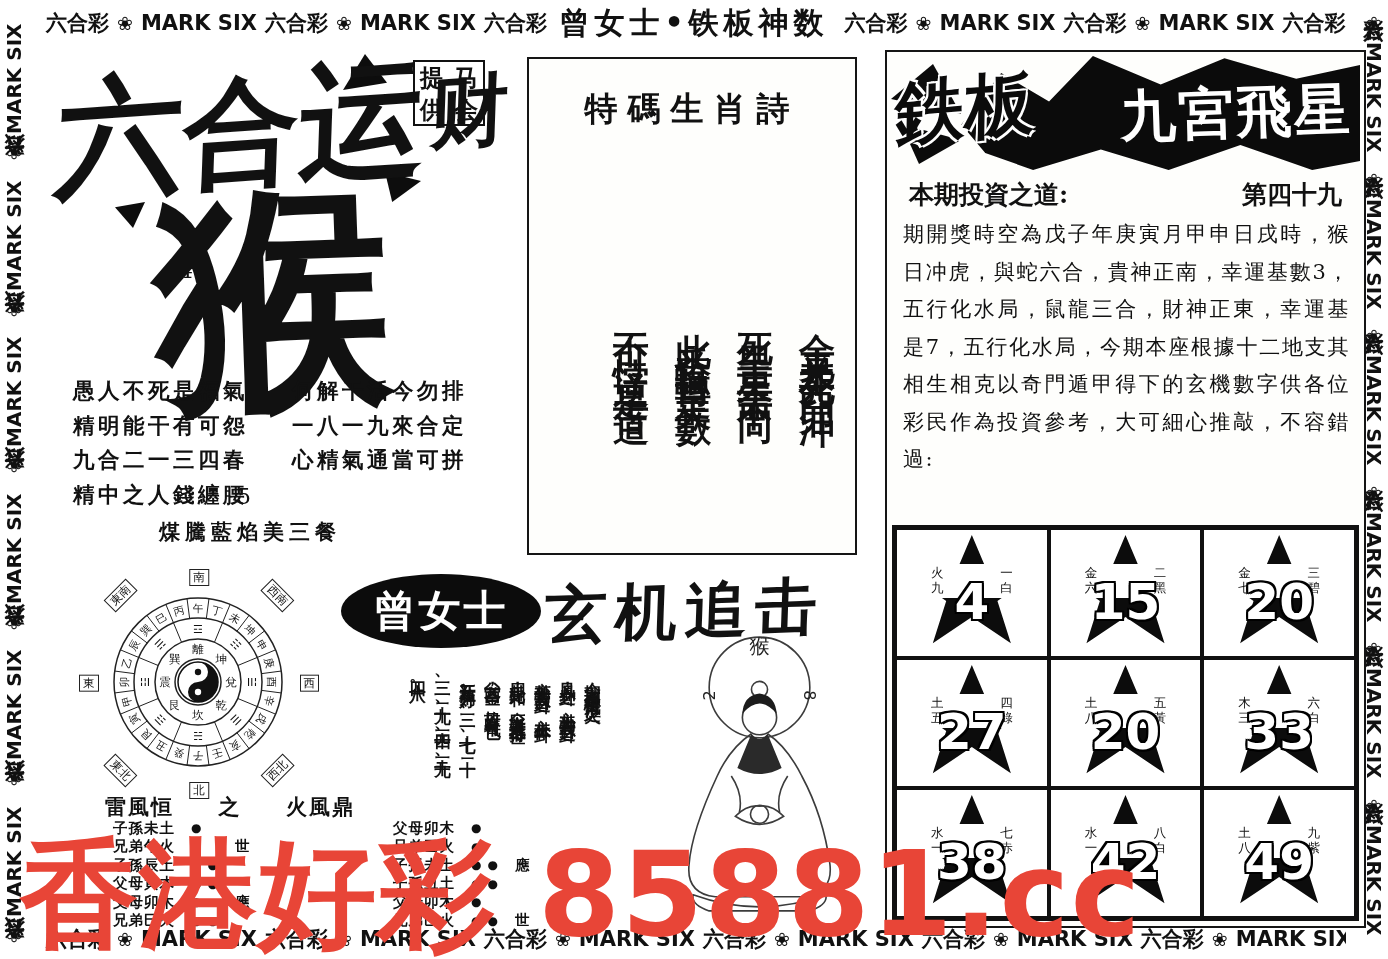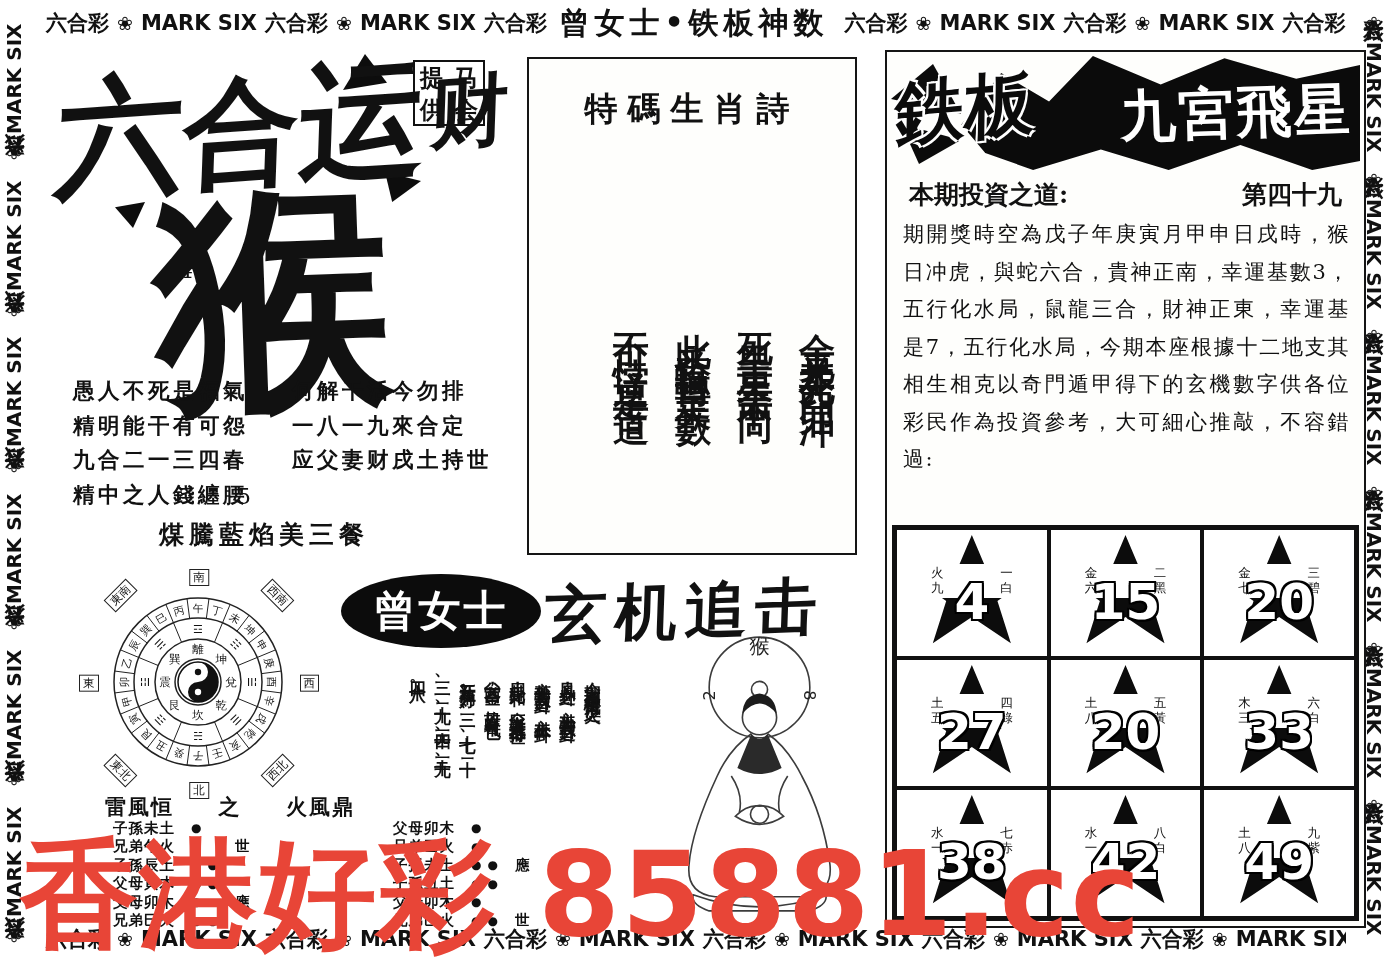--- a/index.html
+++ b/index.html
@@ -32,21 +32,21 @@
   .tri2 { left:330px; top:120px; width:36px; height:30px; clip-path:polygon(0 0,100% 30%,20% 100%); }
   .tri3 { left:60px; top:150px; width:30px; height:26px; clip-path:polygon(0 20%,100% 0,60% 100%); }
   .provider { position:absolute; left:358px; top:8px; width:72px; height:66px; border:2px solid #111; display:grid; grid-template-columns:1fr 1fr; font-size:24px; font-weight:bold; font-family:"DejaVu Serif", serif; }
   .provider span { display:flex; align-items:center; justify-content:center; }
   .zodiac-char { position:absolute; left:100px; top:128px; font-size:238px; line-height:1; font-weight:900; font-family:"DejaVu Serif", serif; transform:rotate(-2deg); }
   .zodiac-num { position:absolute; font-size:22px; font-family:"DejaVu Serif", serif; }
   .zn4 { left:124px; top:206px; }
   .zn5 { left:182px; top:432px; }
   .poems { position:absolute; left:18px; top:322px; width:440px; display:flex; gap:44px; }
   .poem-col { font-family:"DejaVu Serif", serif; font-size:21.5px; font-weight:600; line-height:34.5px; letter-spacing:3.5px; white-space:nowrap; }
-  .lp-bottom { position:absolute; left:104px; top:466px; font-family:"DejaVu Serif", serif; font-size:25px; font-weight:600; letter-spacing:5px; }
+  .lp-bottom { position:absolute; left:104px; top:466px; font-family:"DejaVu Serif", serif; font-size:21px; font-weight:600; letter-spacing:5px; }
 
   
   .mid-panel { position:absolute; left:527px; top:57px; width:330px; height:498px; border:2.5px solid #151515; background:#fefefc; }
   .mid-title { text-align:center; margin-top:28px; font-size:33px; font-weight:900; letter-spacing:10px; }
   .vcols { writing-mode:vertical-rl; text-orientation:upright; }
   .zodiac-cols { position:absolute; left:0; right:0; top:95px; height:390px; display:block; text-align:center; font-size:36px; font-weight:700; letter-spacing:13px; font-family:"DejaVu Serif", serif; }
   .zodiac-cols .line { margin:0 13px; }
 
   
   .right-panel { position:absolute; left:885px; top:50px; width:481px; height:878px; border:2.5px solid #151515; background:#fefefc; }
@@ -130,21 +130,21 @@
     <div class="poems">
       <div class="poem-col">
           <div class="line">愚人不死是福氣</div>
           <div class="line">精明能干有可怨</div>
           <div class="line">九合二一三四春</div>
           <div class="line">精中之人錢纏腰</div>
         </div>
       <div class="poem-col">
           <div class="line">何解干活今勿排</div>
           <div class="line">一八一九來合定</div>
-          <div class="line">应父妻财戌土持世</div>
+          <div class="line">心精氣通當可拼</div>
         </div>
     </div>
     <div class="lp-bottom">煤騰藍焰美三餐</div>
   </section>
 
   <section class="mid-panel">
     <div class="mid-title">特碼生肖詩</div>
     <div class="vcols zodiac-cols">
         <div class="line">金克木死酉卯冲</div>
         <div class="line">死里重生命不同</div>

